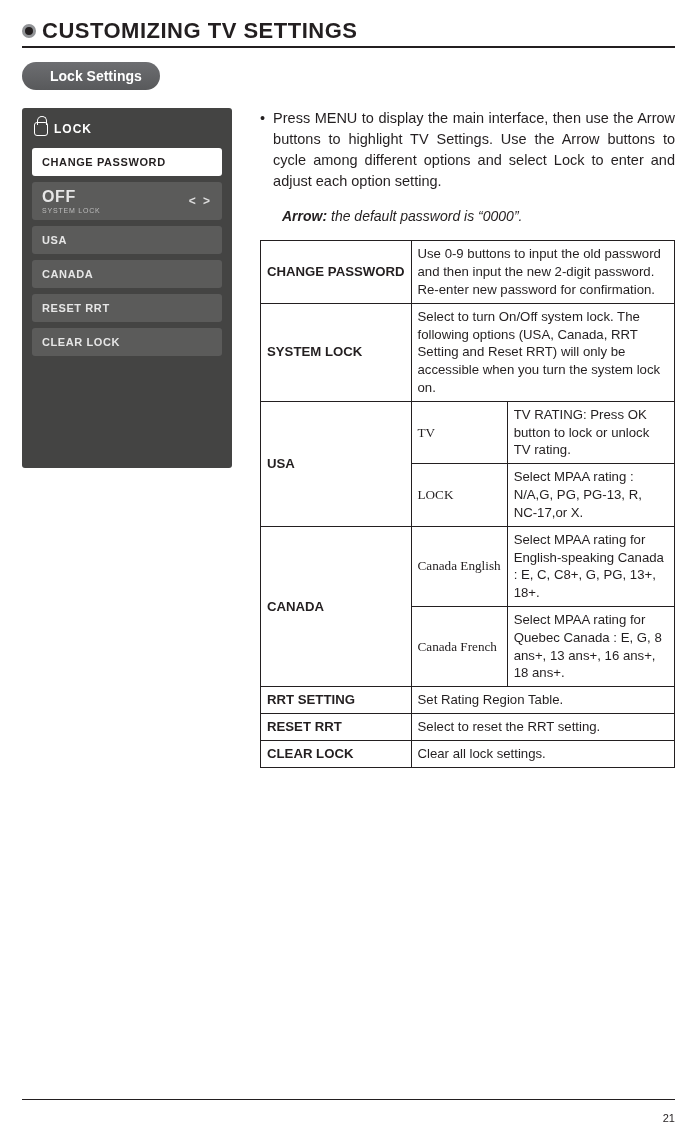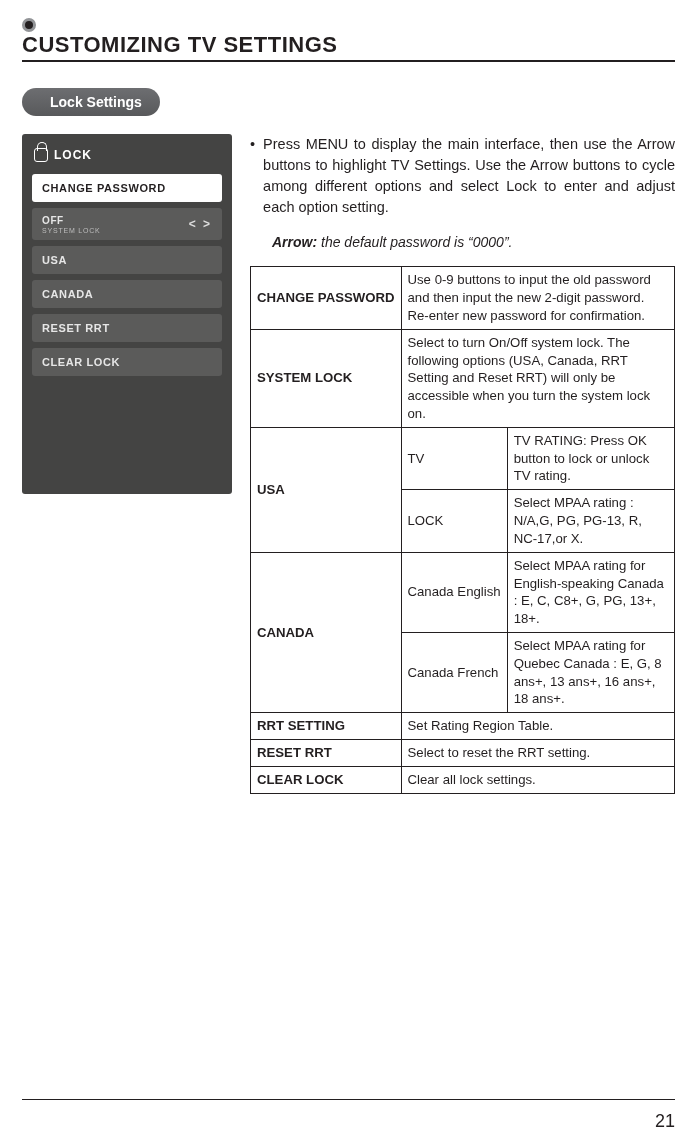--- a/index.html
+++ b/index.html
@@ -9,48 +9,48 @@
     width: 697px;
     height: 1134px;
     position: relative;
     color: #231f20;
   }
   .page {
     padding: 18px 22px 0 22px;
   }
   .title-row {
     display: flex;
+    align-items: center;
     border-bottom: 2px solid #231f20;
     padding-bottom: 2px;
     margin-bottom: 10px;
-    flex-direction: column;
   }
   .big-dot {
     width: 14px; height: 14px; border-radius: 50%;
     background: #231f20; border: 3px solid #929497;
     margin-right: 6px;
   }
   .page-title {
     font-size: 22px;
     font-weight: bold;
     letter-spacing: 0.5px;
   }
   .sub-pill {
     display: inline-block;
     background: linear-gradient(#6d6e71,#58595b);
     color: #fff;
     font-size: 14px;
     font-weight: bold;
     padding: 6px 18px 6px 28px;
     border-radius: 16px;
-    margin: 16px 0 18px 0;
+    margin: 4px 0 18px 0;
   }
   .columns {
     display: flex;
-    gap: 18px;
+    gap: 28px;
     align-items: flex-start;
   }
   
   .menu-box {
     width: 210px;
     background: #444443;
     border-radius: 3px;
     padding: 14px 10px 18px 10px;
     color: #fff;
     flex: 0 0 auto;
@@ -90,21 +90,21 @@
     position: relative;
     font-weight: bold;
   }
   .menu-item.selected {
     background: #fff;
     color: #231f20;
   }
   .menu-item.off {
     padding: 6px 10px 6px 10px;
   }
-  .menu-item .big { font-size: 10px; }
+  .menu-item .big { font-size: 16px; }
   .menu-item .tiny { font-size: 7px; letter-spacing: 0.8px; display:block; color:#bdbdbd; font-weight:normal; margin-top:1px;}
   .arrows {
     position: absolute; right: 10px; top: 50%; transform: translateY(-50%);
     font-size: 12px; color: #ddd; letter-spacing: 2px;
   }
   
   .right-col { flex: 1; font-size: 14.5px; line-height: 1.45; }
   .intro { text-align: justify; margin-bottom: 14px; display:flex; gap:8px;}
   .bullet-dot { flex:0 0 auto; }
   .intro b, td b { font-weight: normal; }
@@ -120,31 +120,31 @@
     width: 100%;
     font-size: 13.2px;
     line-height: 1.35;
   }
   table.desc td {
     border: 1px solid #231f20;
     padding: 4px 6px;
     vertical-align: middle;
   }
   table.desc .lbl { font-weight: bold; white-space: nowrap; width: 1%; }
-  table.desc .sublbl { white-space: nowrap; width:1%; }
+  table.desc .sublbl { white-space: nowrap; width:1%;font-family:Liberation Serif, serif; }
   
   .footer-line {
     position: absolute;
     left: 22px; right: 22px; bottom: 34px;
     border-top: 1.5px solid #231f20;
   }
   .page-num {
     position: absolute;
-    right: 22px; bottom: 2px;
-    font-size: 18px;
+    right: 22px; bottom: 10px;
+    font-size: 11px;
   }
 </style>
 </head>
 <body>
 
 <div class="page">
   <div class="title-row">
     <div class="big-dot"></div>
     <div class="page-title">CUSTOMIZING TV SETTINGS</div>
   </div>

